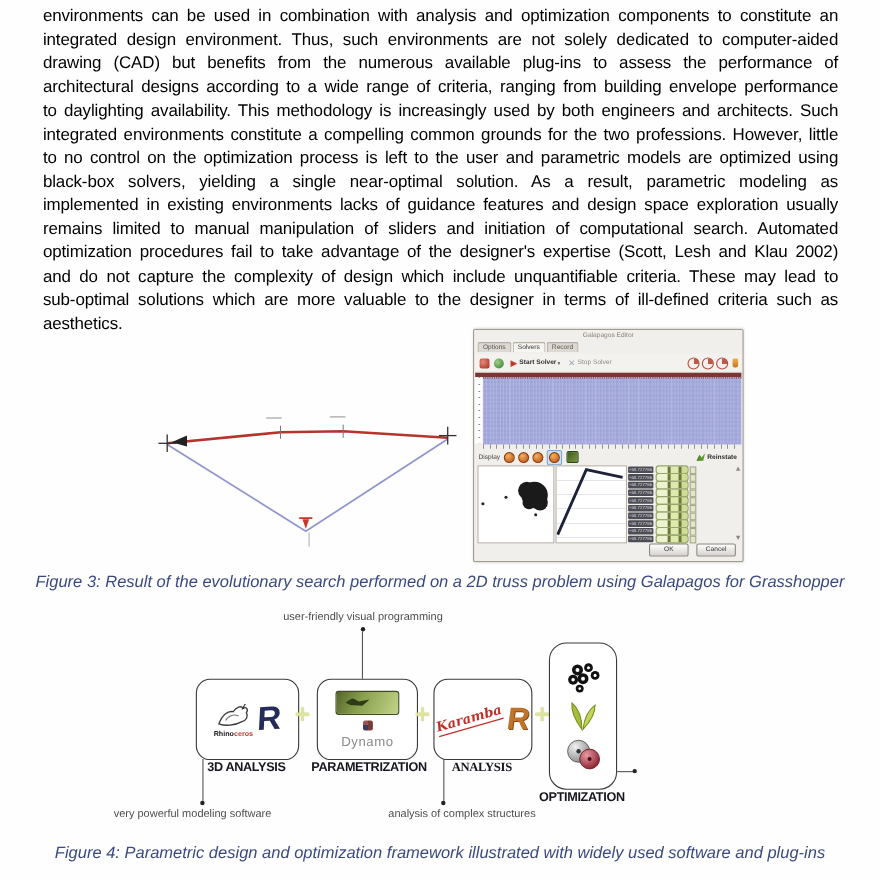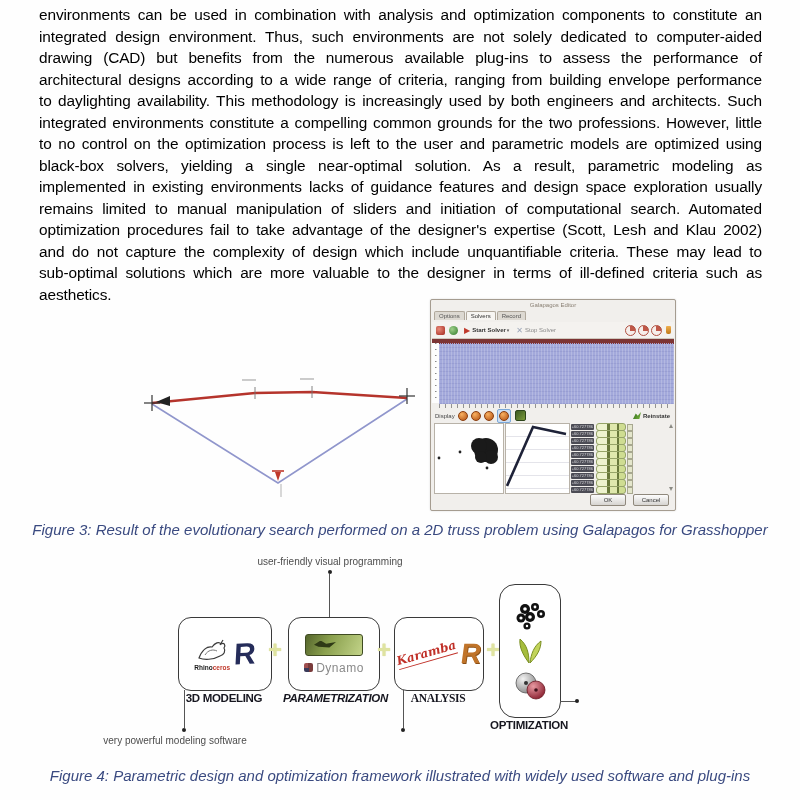--- a/index.html
+++ b/index.html
@@ -109,21 +109,21 @@
   
   .rhino-wrap{display:flex;flex-direction:column;align-items:center;}
   .rhino-text{font-size:6.5px;font-weight:bold;letter-spacing:0;}
   .rhino-text .b{color:#1a1a1a;} .rhino-text .r{color:#c0392b;}
   .revit-r{font-size:30px;font-weight:800;color:#252c5a;transform:skewX(-6deg) rotate(-3deg);
       line-height:1;}
   .gh-banner{width:56px;height:20px;border-radius:3px;border:1px solid #3f4b22;
       background:linear-gradient(115deg,#55652c 0%,#8aa04e 40%,#c3d489 100%);position:relative;}
   .gh-banner:after{content:"";position:absolute;left:8px;top:6px;width:22px;height:7px;
       background:#2f3a16;clip-path:polygon(0 60%,30% 0,55% 45%,100% 20%,70% 100%,20% 90%);}
-  .dynamo-row{display:flex;align-items:center;gap:3px;margin-top:5px;}
+  .dynamo-row{display:flex;align-items:center;gap:3px;margin-top:5px;flex-direction:column;}
   .dynamo-ic{width:9px;height:9px;border-radius:2px;
       background:conic-gradient(#7a3b3b 0 50%,#3a3a5a 50% 75%,#a05050 75% 100%);}
   .dynamo-txt{font-size:12px;color:#8a8a8a;letter-spacing:.5px;}
   .karamba{font-family:"DejaVu Serif",serif;font-style:italic;font-weight:bold;
       font-size:12px;color:#c03028;transform:rotate(-16deg);border-bottom:1.5px solid #c03028;
       padding-bottom:1px;}
   .robot-r{font-size:28px;font-weight:800;color:#c0742a;transform:skewX(-8deg);line-height:1;
       text-shadow:1px 1px 0 #8a4e14;}
   .opt-stack{display:flex;flex-direction:column;align-items:center;gap:6px;}
 </style>
@@ -296,32 +296,32 @@
     <span class="rhino-wrap">
       <svg width="34" height="26" viewBox="0 0 34 26">
         <path d="M4,20 C7,12 12,8 17,9 C20,5 24,3 26,6 C29,4 31,7 29,10 C31,13 29,17 25,18 C18,22 9,22 4,20 Z" fill="none" stroke="#3a3a3a" stroke-width="1.2"></path>
         <path d="M10,17 C13,12 18,11 22,13" fill="none" stroke="#777" stroke-width="1"></path>
         <path d="M25,7 L28,2" stroke="#3a3a3a" stroke-width="1.2" fill="none"></path>
       </svg>
       <span class="rhino-text"><span class="b">Rhino</span><span class="r">ceros</span></span>
     </span>
     <span class="revit-r">R</span>
   </div>
-  <div class="stage-label" style="left:178px;top:692px;width:92px;">3D MODELING</div>
+  <div class="stage-label" style="left:178px;top:692px;width:92px;">3D ANALYSIS</div>
 
   <span class="plus" style="left:268px;top:636px;">+</span>
 
   <div class="stage-box" style="left:288px;top:617px;width:90px;height:72px;flex-direction:column;gap:0;">
     <span class="gh-banner"></span>
     <span class="dynamo-row">
       <span class="dynamo-ic"></span>
       <span class="dynamo-txt">Dynamo</span>
     </span>
   </div>
-  <div class="stage-label" style="left:283px;top:692px;width:100px;font-style:italic;">PARAMETRIZATION</div>
+  <div class="stage-label" style="left:283px;top:692px;width:100px;">PARAMETRIZATION</div>
 
   <span class="plus" style="left:377px;top:636px;">+</span>
 
   <div class="stage-box" style="left:394px;top:617px;width:88px;height:72px;">
     <span class="karamba">Karamba</span>
     <span class="robot-r">R</span>
   </div>
   <div class="stage-label" style="left:394px;top:692px;width:88px;font-family:Liberation Serif, serif;">ANALYSIS</div>
 
   <span class="plus" style="left:486px;top:636px;">+</span>
@@ -366,20 +366,21 @@
   </div>
   <div class="stage-label" style="left:479px;top:719px;width:100px;">OPTIMIZATION</div>
 
   <div class="conn-v" style="left:184px;top:690px;height:38px;"></div>
   <div class="dot" style="left:182px;top:728px;"></div>
   <div class="ann center" style="left:85px;top:735px;width:180px;">very powerful modeling software</div>
 
   <div class="conn-v" style="left:403px;top:690px;height:38px;"></div>
   <div class="dot" style="left:401px;top:728px;"></div>
   <div class="ann center" style="left:310px;top:735px;width:220px;">
+    <div>analysis of complex structures</div>
   </div>
 
   <div class="conn-h" style="left:560px;top:701px;width:16px;"></div>
   <div class="dot" style="left:575px;top:699px;"></div>
 
   <div class="caption cap4">Figure 4: Parametric design and optimization framework illustrated with widely used software and plug-ins</div>
 
 </div>
 
 </body></html>

